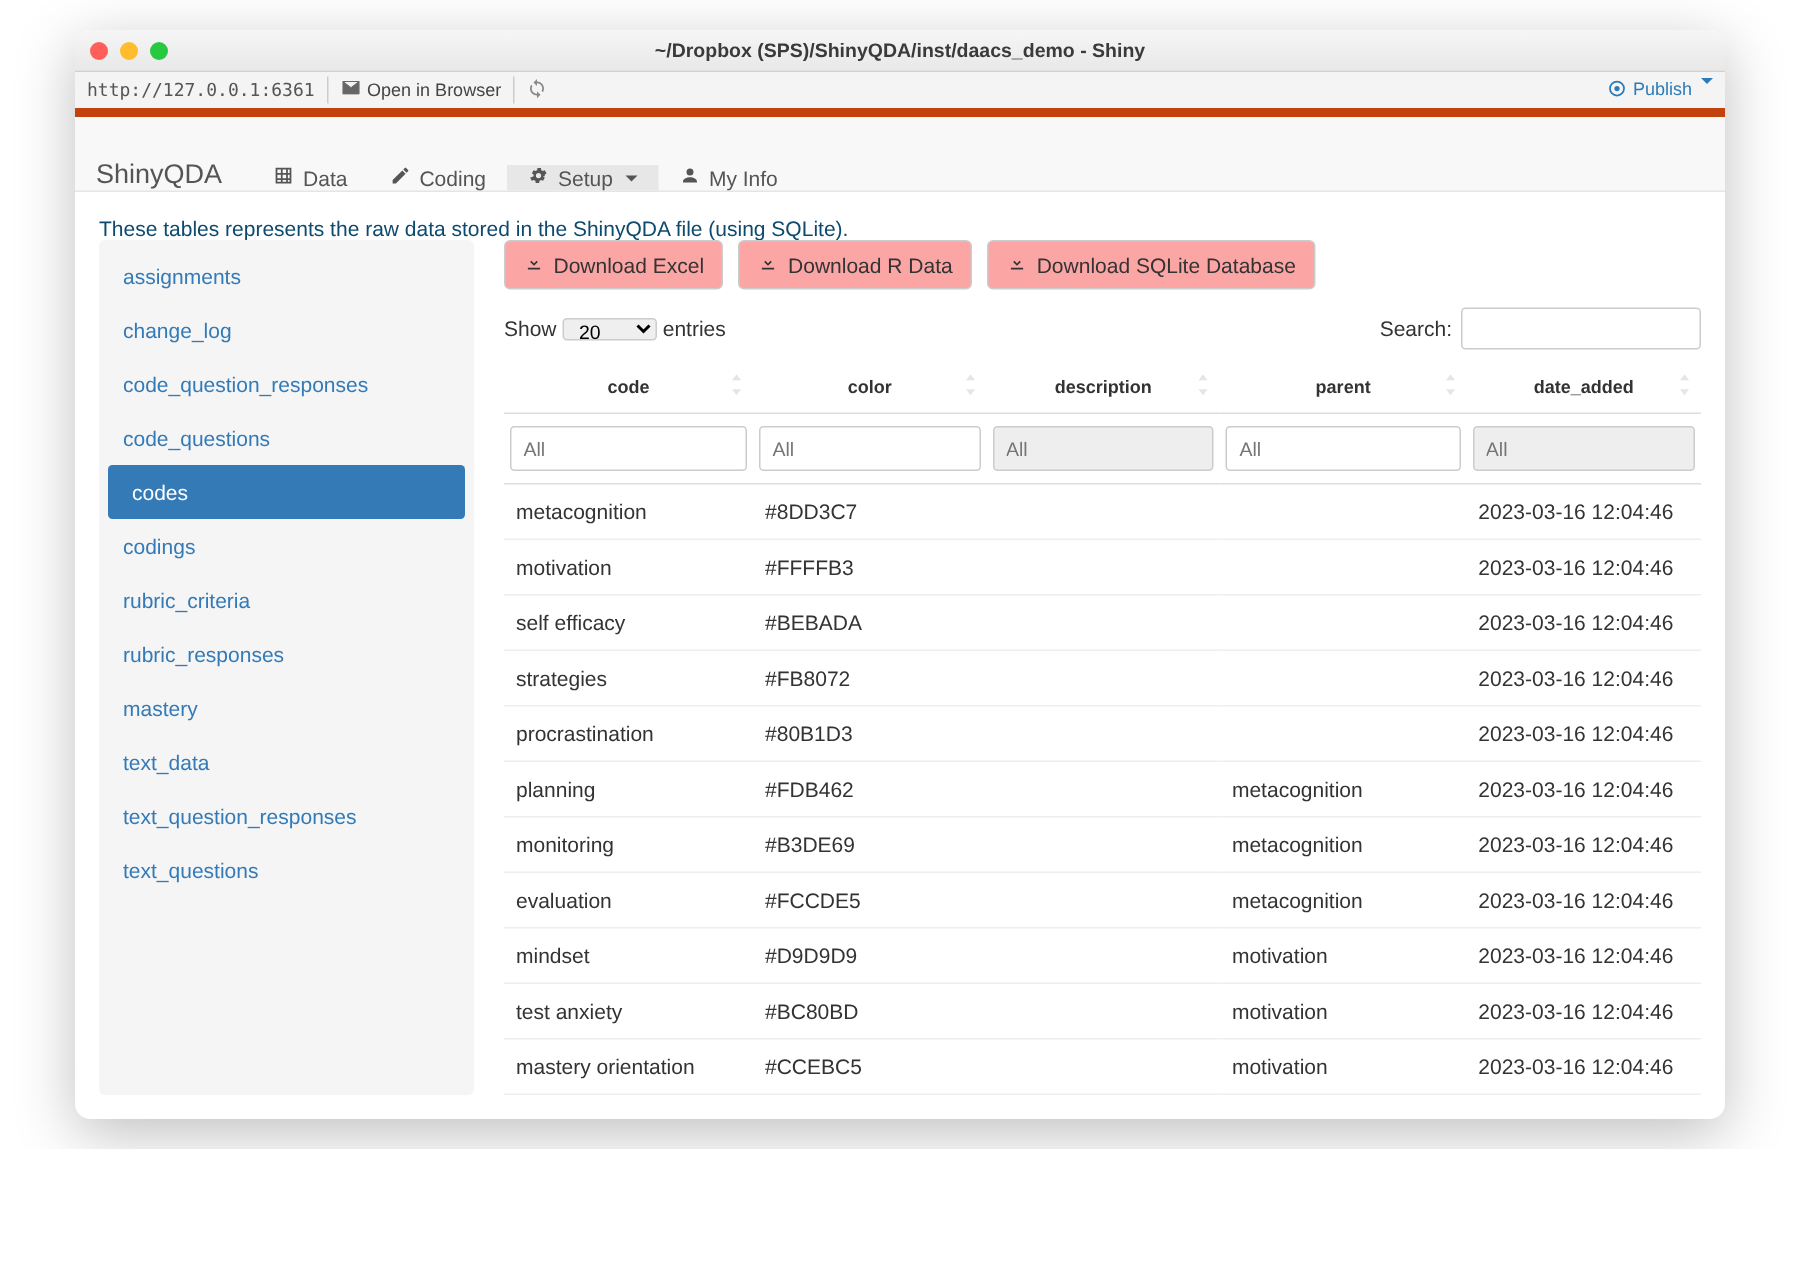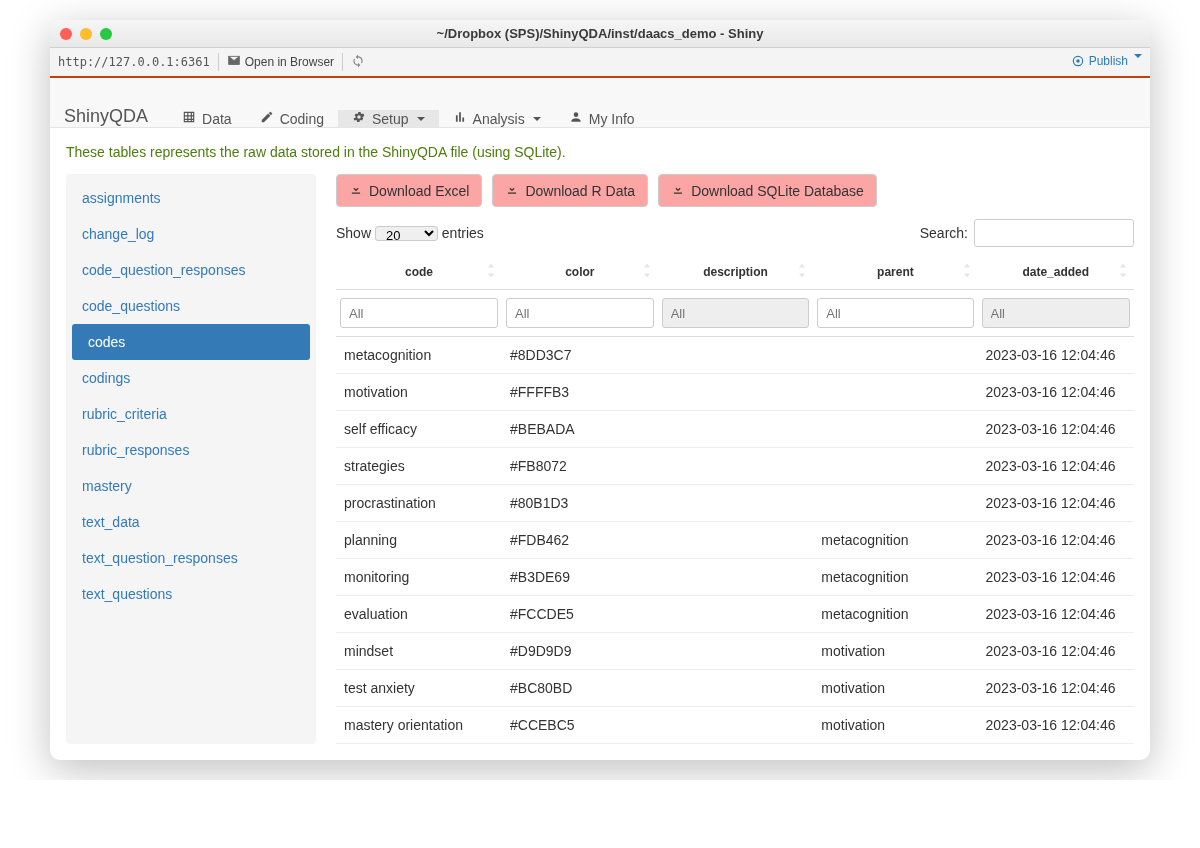--- a/index.html
+++ b/index.html
@@ -8,36 +8,36 @@
 .window { width: 1100px; margin: 20px auto; border-radius: 10px; box-shadow: 0 10px 40px rgba(0,0,0,0.25); overflow: hidden; background: #fff; }
 
 .titlebar { background: linear-gradient(#f6f6f6,#e8e8e8); height: 28px; display: flex; align-items: center; padding: 0 10px; border-bottom: 1px solid #d0d0d0; position: relative; }
 .traffic { display: flex; gap: 8px; }
 .dot { width: 12px; height: 12px; border-radius: 50%; }
 .dot.red { background: #ff5f57; }
 .dot.yellow { background: #febc2e; }
 .dot.green { background: #28c840; }
 .titlebar-title { position: absolute; left: 0; right: 0; text-align: center; font-size: 13px; font-weight: 600; color: #3a3a3a; pointer-events: none; }
 
-.toolbar { background: #f4f4f4; height: 30px; display: flex; align-items: center; padding: 0 8px; border-bottom: 2px solid #c2410c; font-size: 12px; color: #555; }
+.toolbar { background: #f4f4f4; height: 30px; display: flex; align-items: center; padding: 0 8px; border-bottom: 6px solid #c2410c; font-size: 12px; color: #555; }
 .url { font-family: monospace; }
 .tb-sep { width: 1px; height: 18px; background: #ccc; margin: 0 8px; }
 .tb-link { color: #444; display: flex; align-items: center; gap: 4px; }
 .tb-link svg { width: 14px; height: 14px; }
 .publish { margin-left: auto; color: #2b7bb9; display: flex; align-items: flex-start; gap: 4px; }
 
 .navbar { background: #f8f8f8; border-bottom: 1px solid #e5e5e5; display: flex; align-items: flex-end; padding: 0 14px; height: 50px; }
 .brand { font-size: 18px; color: #555; display: flex; align-items: center; padding-right: 20px; }
 .nav-item { display: flex; align-items: center; padding: 0 14px; color: #555; gap: 6px; font-size: 14px; cursor: pointer; }
 .nav-item.active { background: #e7e7e7; }
 .nav-item svg { width: 14px; height: 14px; fill: #555; }
 .caret { width: 0; height: 0; border-left: 4px solid transparent; border-right: 4px solid transparent; border-top: 4px solid #555; display: inline-block; margin-left: 2px; }
 
 .content { padding: 16px; }
-.desc { color: #4d7c0f; margin-bottom: 14px; }
+.desc { color: #0c4a6e; }
 
 .layout { display: flex; gap: 20px; }
 .sidebar { width: 250px; background: #f5f5f5; border-radius: 4px; padding: 6px 0; }
 .side-item { padding: 10px 16px; color: #337ab7; cursor: pointer; font-size: 14px; }
 .side-item.active { background: #337ab7; color: #fff; border-radius: 3px; margin: 0 6px; }
 
 .main { flex: 1; }
 .btn-row { display: flex; gap: 10px; margin-bottom: 12px; }
 .btn { border: 1px solid #ccc; background: #fca5a5; border-radius: 4px; padding: 7px 12px; display: flex; align-items: center; gap: 6px; cursor: pointer; font-size: 14px; color: #333; }
 .btn svg { width: 14px; height: 14px; fill: #333; }
@@ -107,27 +107,20 @@
       <span><svg viewBox="0 0 24 24">
             <path d="M3 17.25V21h3.75L17.81 9.94l-3.75-3.75L3 17.25zM20.71 7.04a1 1 0 000-1.41l-2.34-2.34a1 1 0 00-1.41 0l-1.83 1.83 3.75 3.75 1.83-1.83z"></path>
           </svg></span>
       <span>Coding</span>
     </div>
     <div class="nav-item active">
       <span><svg viewBox="0 0 24 24">
             <path d="M19.14 12.94a7.07 7.07 0 000-1.88l2.03-1.58-2-3.46-2.39.96a7.03 7.03 0 00-1.62-.94l-.36-2.54h-4l-.36 2.54c-.58.24-1.12.56-1.62.94l-2.39-.96-2 3.46 2.03 1.58a7.07 7.07 0 000 1.88L2.43 14.5l2 3.46 2.39-.96c.5.38 1.04.7 1.62.94l.36 2.54h4l.36-2.54c.58-.24 1.12-.56 1.62-.94l2.39.96 2-3.46-2.03-1.56zM12 15a3 3 0 110-6 3 3 0 010 6z"></path>
           </svg></span>
       <span>Setup</span>
-      <span class="caret"></span>
-    </div>
-    <div class="nav-item">
-      <span><svg viewBox="0 0 24 24">
-            <path d="M5 9h3v11H5zM10.5 4h3v16h-3zM16 13h3v7h-3z"></path>
-          </svg></span>
-      <span>Analysis</span>
       <span class="caret"></span>
     </div>
     <div class="nav-item">
       <span><svg viewBox="0 0 24 24">
             <path d="M12 12a4 4 0 100-8 4 4 0 000 8zm0 2c-4 0-8 2-8 5v1h16v-1c0-3-4-5-8-5z"></path>
           </svg></span>
       <span>My Info</span>
     </div>
   </div>
 

